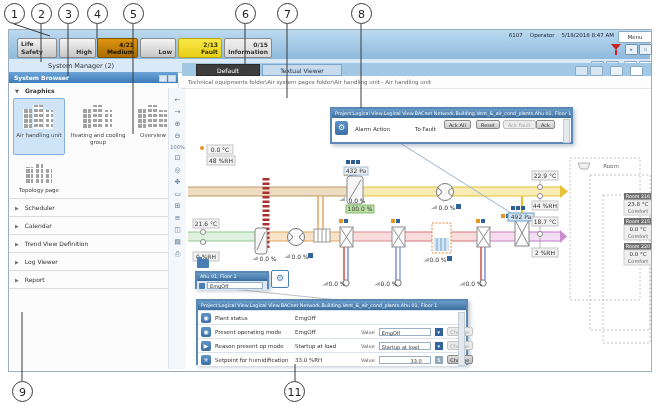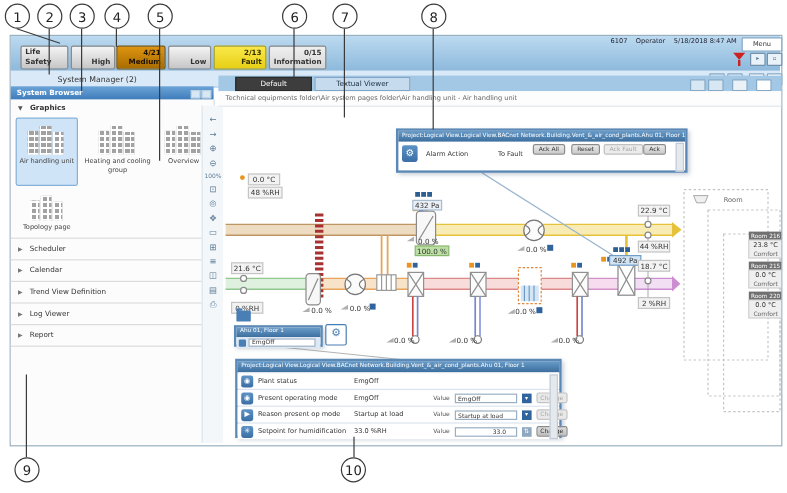--- a/index.html
+++ b/index.html
@@ -529,15 +529,15 @@
 
   <div class="callout" style="left:4px;top:3px;">1</div>
   <div class="callout" style="left:31px;top:3px;">2</div>
   <div class="callout" style="left:58px;top:3px;">3</div>
   <div class="callout" style="left:87px;top:3px;">4</div>
   <div class="callout" style="left:123px;top:3px;">5</div>
   <div class="callout" style="left:235px;top:3px;">6</div>
   <div class="callout" style="left:277px;top:3px;">7</div>
   <div class="callout" style="left:351px;top:3px;">8</div>
   <div class="callout" style="left:12px;top:381px;">9</div>
-  <div class="callout" style="left:284px;top:381px;">10</div>
+  <div class="callout" style="left:284px;top:381px;">11</div>
 
 </div>
 
 </body></html>

